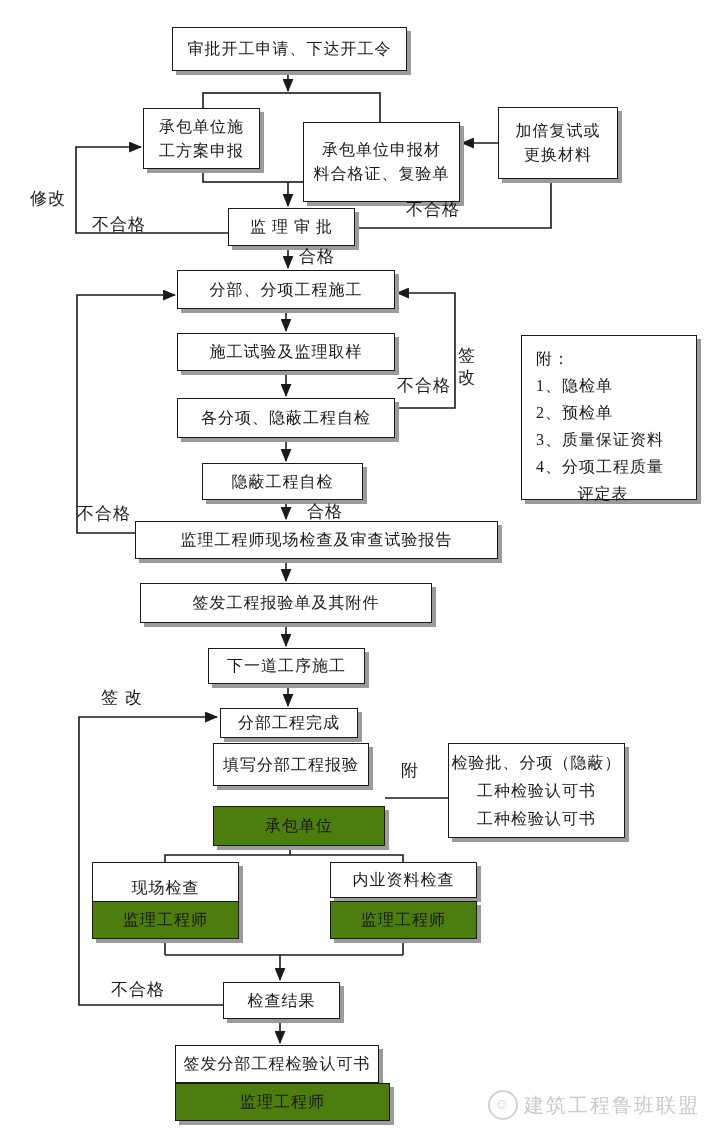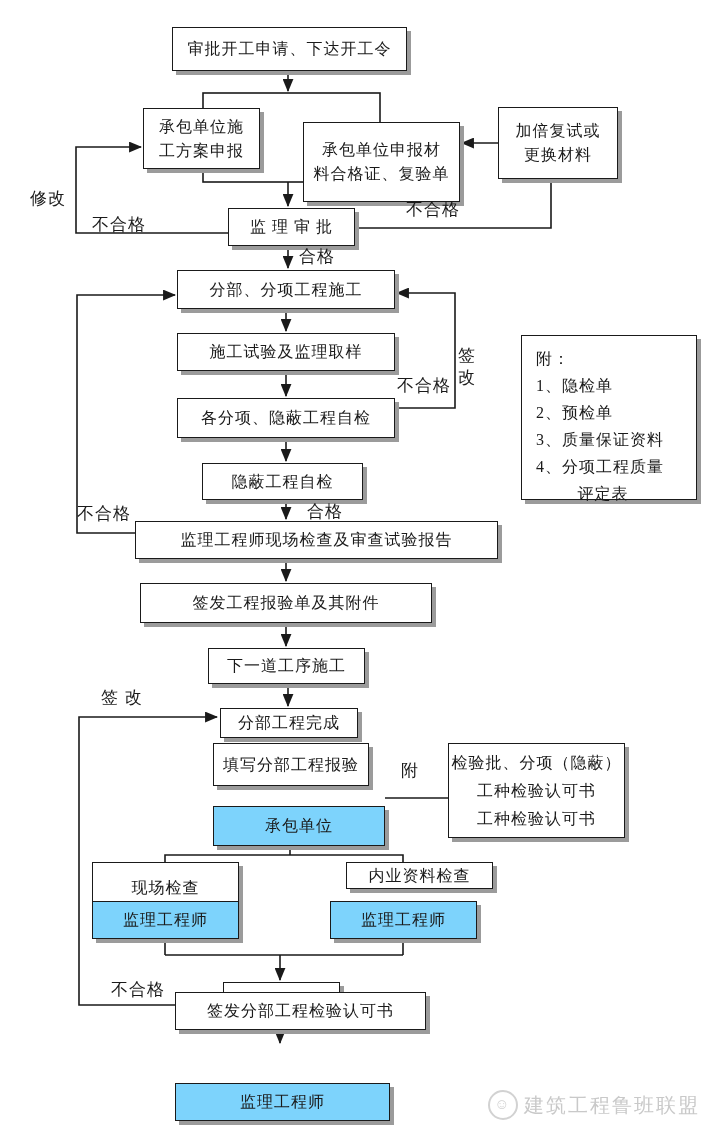--- a/index.html
+++ b/index.html
@@ -8,21 +8,21 @@
     font-family:"Liberation Sans","DejaVu Sans",sans-serif;color:#1a1a1a;
   }
   #wires{position:absolute;left:0;top:0;width:720px;height:1142px;z-index:1;}
   .node{
     position:absolute;z-index:2;box-sizing:border-box;
     background:#ffffff;border:1.5px solid #1a1a1a;
     box-shadow:4px 4px 0 #9b9b9b;
     display:flex;flex-direction:column;align-items:center;justify-content:center;
     font-size:16px;letter-spacing:1px;text-align:center;line-height:24px;font-family:Liberation Serif, serif;
   }
-  .node.gray{background:#7dd3fc;}
+  .node.gray{background:#4d7c0f;}
   .node .ln{display:block;}
   .lbl{
     position:absolute;z-index:3;font-size:17px;letter-spacing:1px;white-space:nowrap;
   }
   .lbl.vert{white-space:normal;width:20px;line-height:22px;font-family:Liberation Mono, monospace;}
   #attachment-list{
     align-items:flex-start;justify-content:flex-start;text-align:left;
     padding:9px 6px 6px 14px;line-height:27px;letter-spacing:1px;
   }
   #attachment-list .ln:nth-child(6){padding-left:2.6em;}
@@ -142,32 +142,32 @@
     <span class="ln">工种检验认可书</span>
   </div>
 
   <div class="node" style="left:92px;top:862px;width:147px;height:51px">
     <span>现场检查</span>
   </div>
   <div class="node gray" style="left:92px;top:901px;width:147px;height:38px">
     <span>监理工程师</span>
   </div>
 
-  <div class="node" style="left:346px;top:862px;width:147px;height:27px">
+  <div class="node" style="left:330px;top:862px;width:147px;height:36px">
     <span>内业资料检查</span>
   </div>
   <div class="node gray" style="left:330px;top:901px;width:147px;height:38px">
     <span>监理工程师</span>
   </div>
 
   <div class="node" style="left:223px;top:982px;width:117px;height:37px">
     <span>检查结果</span>
   </div>
 
-  <div class="node" style="left:175px;top:992px;width:251px;height:38px">
+  <div class="node" style="left:175px;top:1045px;width:204px;height:38px">
     <span>签发分部工程检验认可书</span>
   </div>
   <div class="node gray" style="left:175px;top:1083px;width:215px;height:38px">
     <span>监理工程师</span>
   </div>
 
   <div class="node" id="attachment-list" style="left:521px;top:335px;width:176px;height:165px">
     <span class="ln">附：</span>
     <span class="ln">1、隐检单</span>
     <span class="ln">2、预检单</span>

